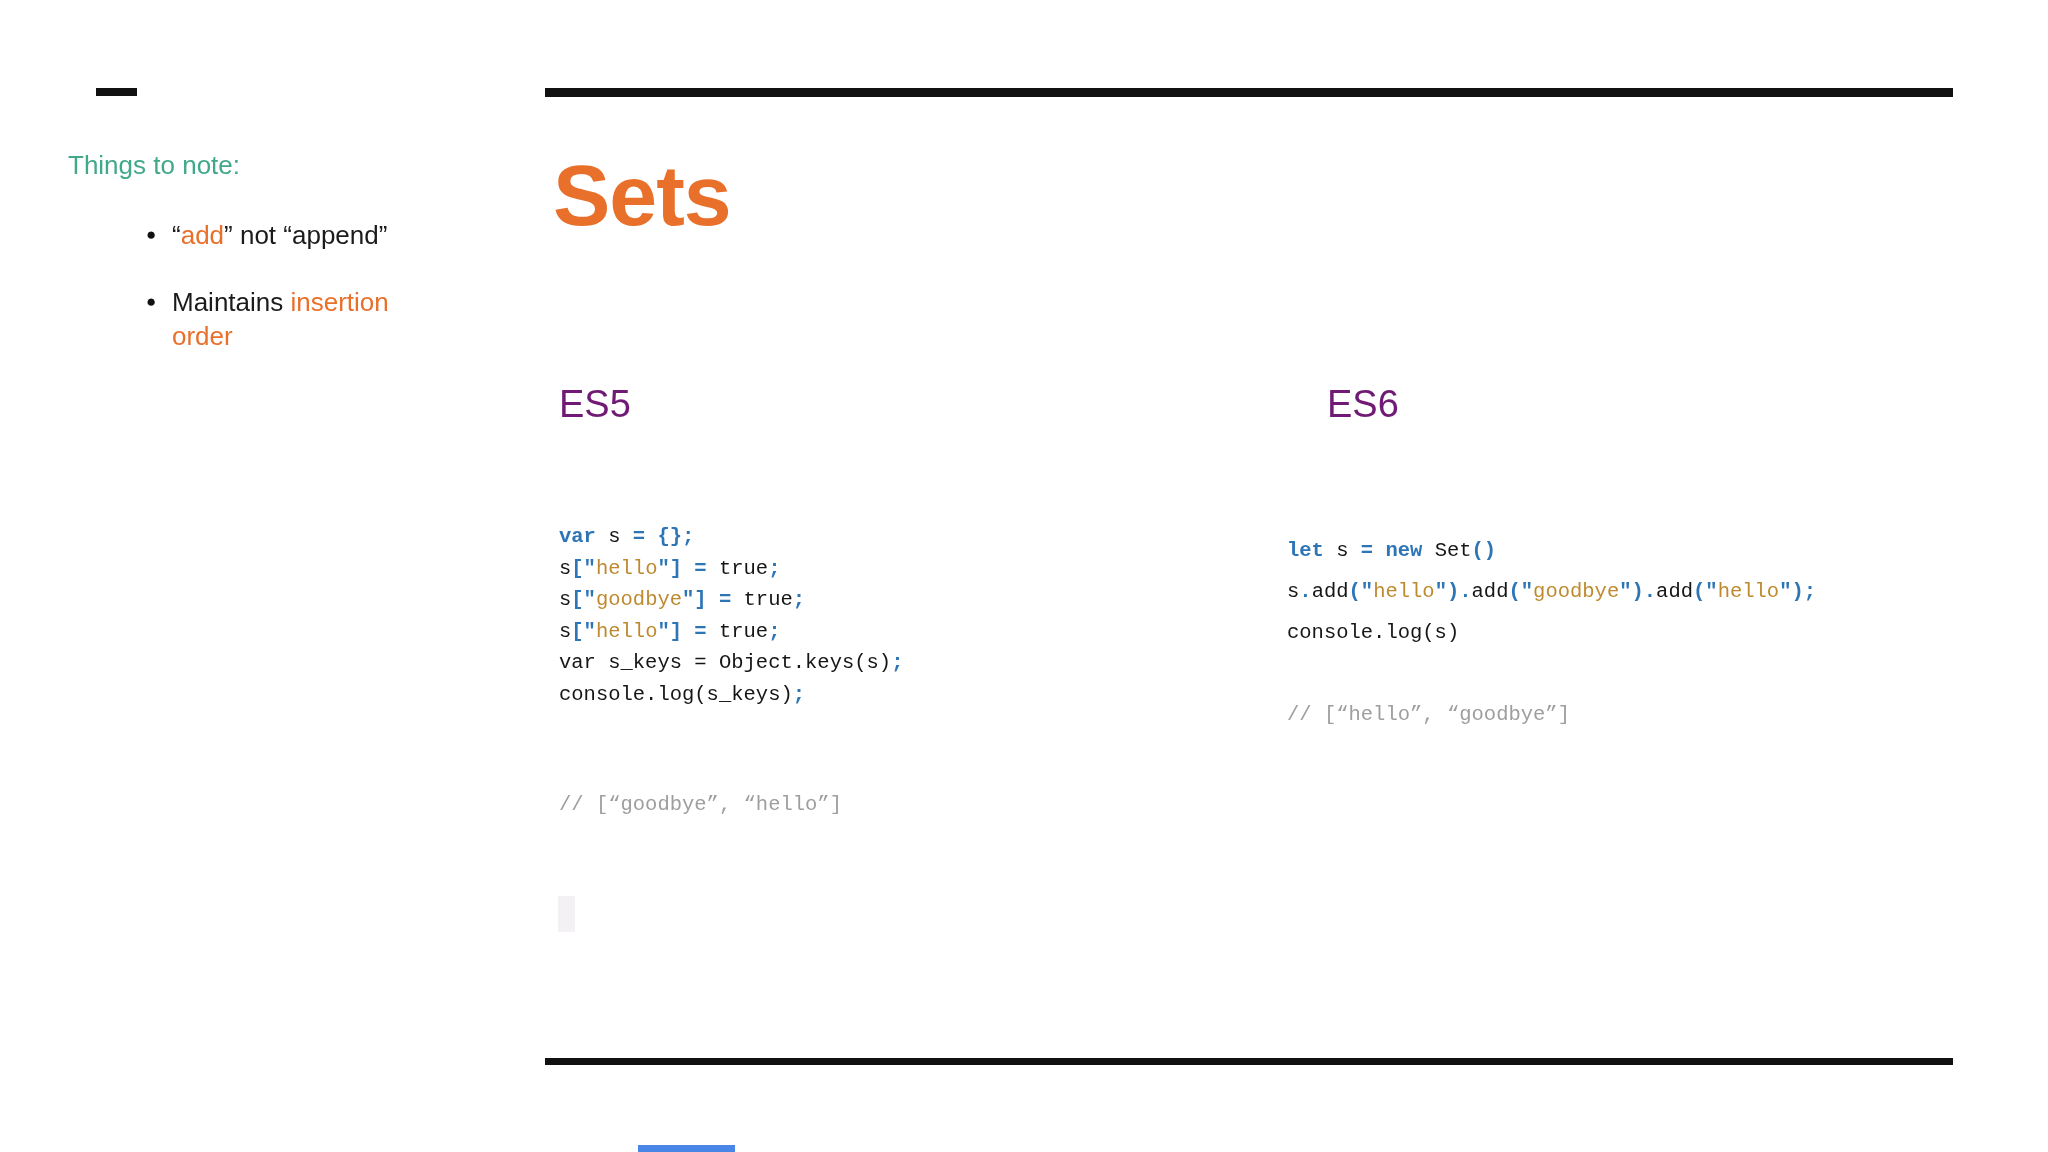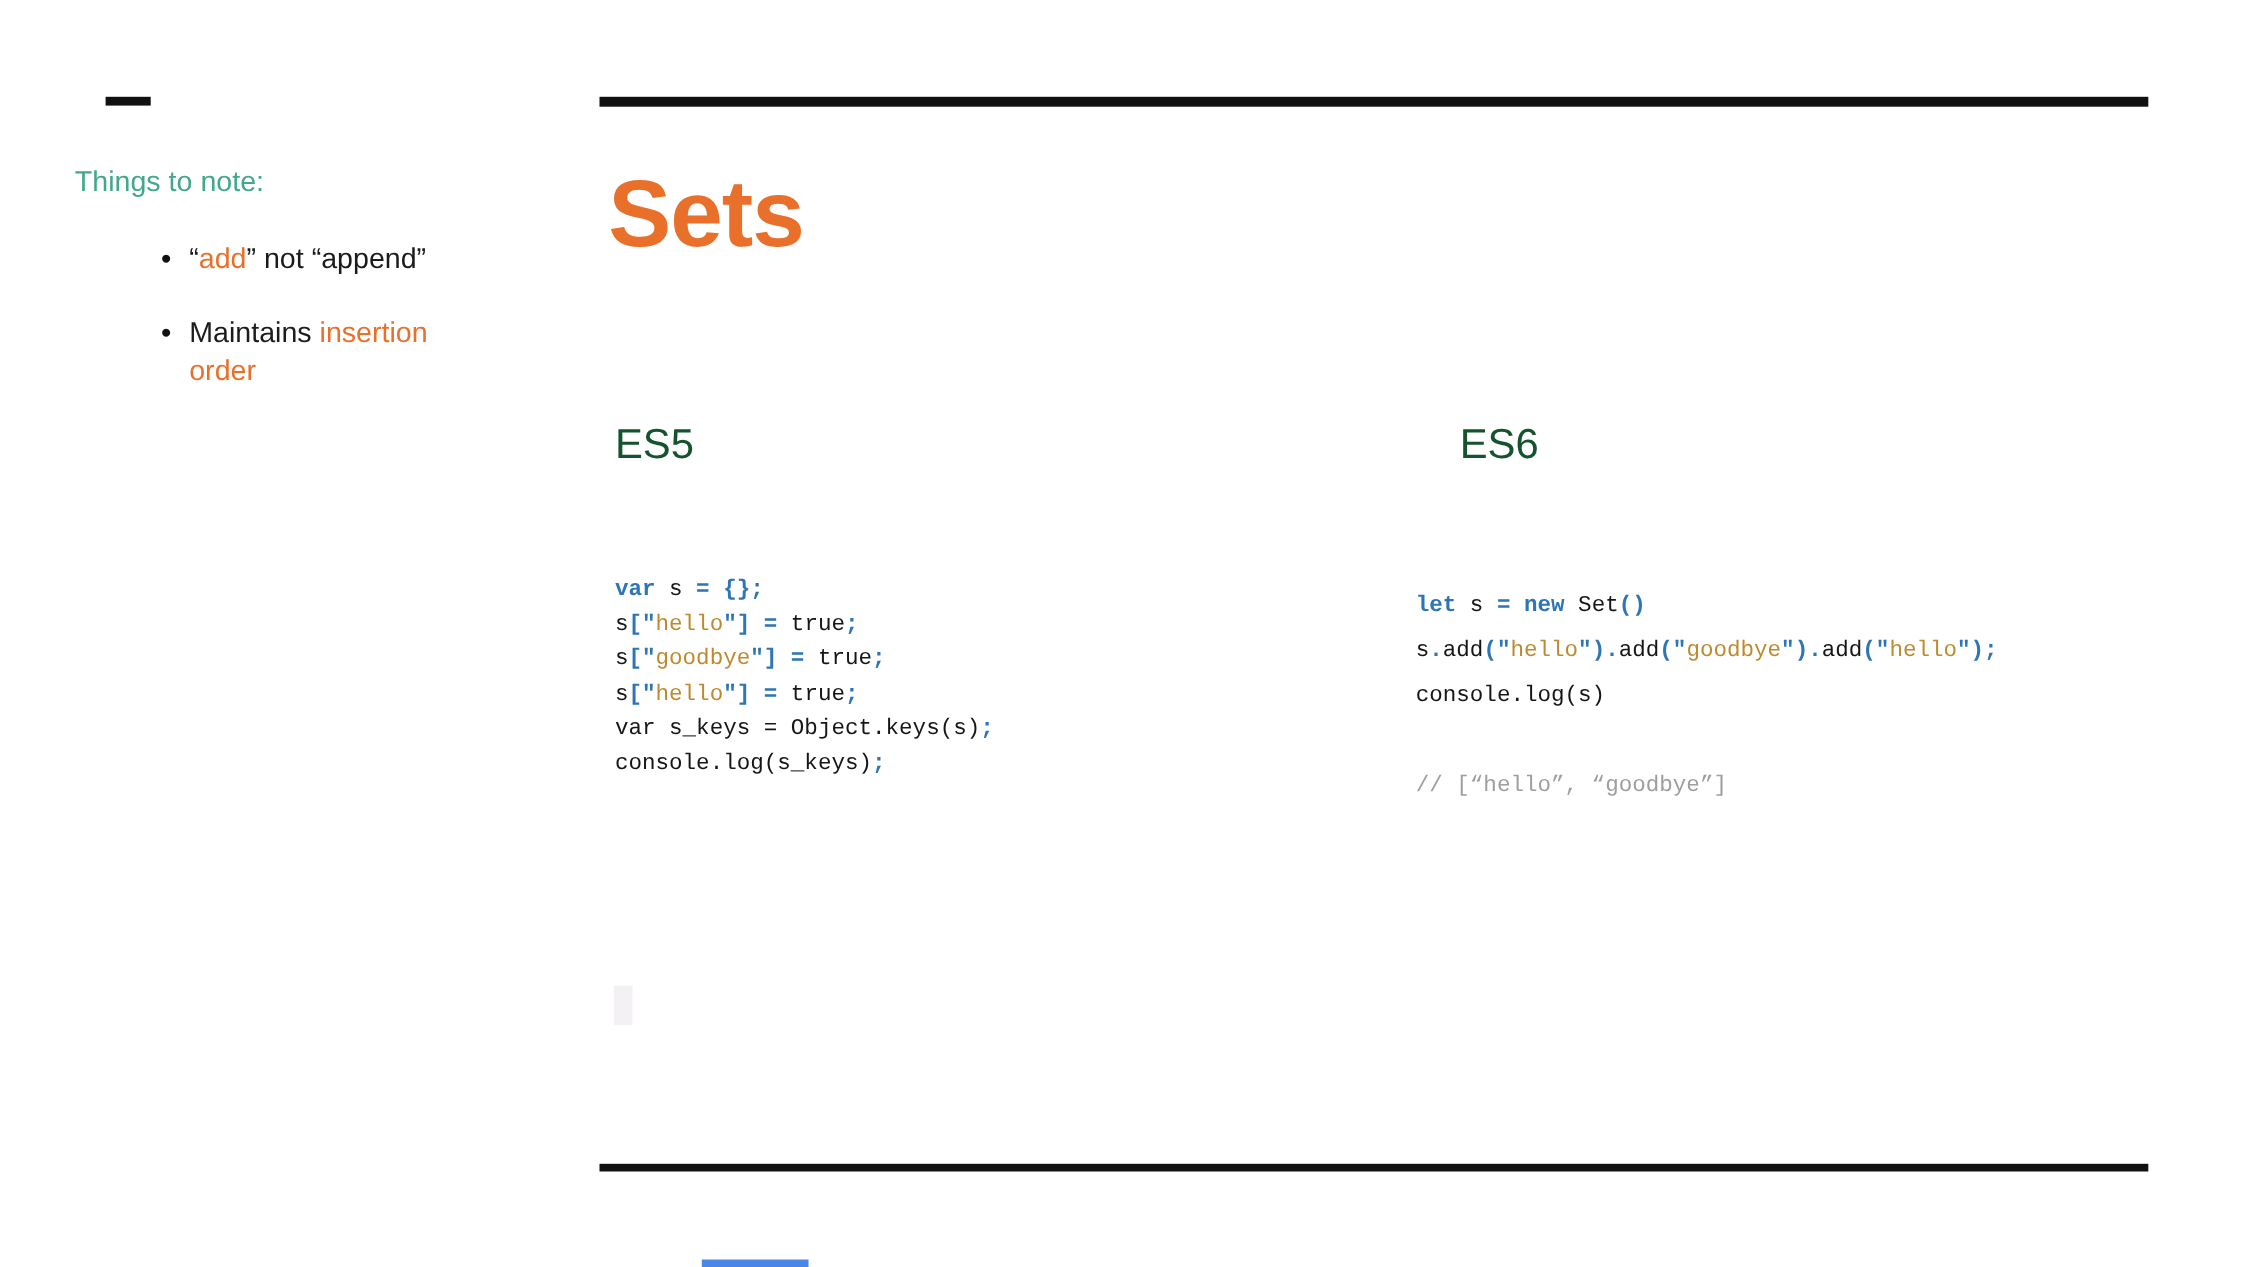--- a/index.html
+++ b/index.html
@@ -19,21 +19,21 @@
   #bottom-rule{left:545px;top:1058px;width:1408px;height:7px;}
   #notes-heading{left:68px;top:150px;font-size:26px;color:var(--teal);}
   .bullet-row{left:146px;display:flex;align-items:flex-start;}
   #bullet-1{top:218px;}
   #bullet-2{top:285px;}
   .bullet-dot{width:26px;flex:0 0 26px;font-size:17px;line-height:34px;color:#111;}
   .bullet-text{font-size:26px;line-height:34px;max-width:250px;color:var(--ink);}
   .seg-orange{color:var(--orange);}
   .seg-black{color:var(--ink);}
   #slide-title{left:553px;top:152px;font-size:86px;line-height:86px;font-weight:800;color:var(--orange);letter-spacing:-1px;}
-  .col-heading{font-size:38px;line-height:44px;color:#14532d;font-weight:400;}
+  .col-heading{font-size:38px;line-height:44px;color:#701a75;font-weight:400;}
   #es5-heading{left:559px;top:382px;}
   #es6-heading{left:1327px;top:382px;}
   .code{font-family:"Liberation Mono","DejaVu Sans Mono",monospace;font-size:20.5px;color:#161616;white-space:pre;}
   #es5-code{left:559px;top:475px;width:700px;}
   #es5-code .code-line{line-height:31.5px;}
   #es6-code{left:1287px;top:484px;width:720px;}
   #es6-code .code-line{line-height:41px;}
   .tok-kw{color:var(--code-blue);font-weight:bold;}
   .tok-pt{color:var(--code-blue);font-weight:bold;}
   .tok-str{color:var(--code-str);}
@@ -64,20 +64,21 @@
     <div class="bullet-text"><span class="seg-black">Maintains </span><span class="seg-orange">insertion order</span></div>
   </div>
 
   <div id="slide-title" class="abs">Sets</div>
 
   <div id="es5-heading" class="abs col-heading">ES5</div>
   <div id="es6-heading" class="abs col-heading">ES6</div>
 
   <div id="es5-code" class="abs code">
     <div><div class="code-line"><span class="tok-kw">var</span><span class="tok-pl"> s </span><span class="tok-pt">= {};</span></div><div class="code-line"><span class="tok-pl">s</span><span class="tok-pt">["</span><span class="tok-str">hello</span><span class="tok-pt">"] = </span><span class="tok-pl">true</span><span class="tok-pt">;</span></div><div class="code-line"><span class="tok-pl">s</span><span class="tok-pt">["</span><span class="tok-str">goodbye</span><span class="tok-pt">"] = </span><span class="tok-pl">true</span><span class="tok-pt">;</span></div><div class="code-line"><span class="tok-pl">s</span><span class="tok-pt">["</span><span class="tok-str">hello</span><span class="tok-pt">"] = </span><span class="tok-pl">true</span><span class="tok-pt">;</span></div><div class="code-line"><span class="tok-pl">var s_keys = Object.keys(s)</span><span class="tok-pt">;</span></div><div class="code-line"><span class="tok-pl">console.log(s_keys)</span><span class="tok-pt">;</span></div></div>
+    <div id="es5-comment" class="code-comment">// [“goodbye”, “hello”]</div>
   </div>
 
   <div id="es6-code" class="abs code">
     <div><div class="code-line"><span class="tok-kw">let</span><span class="tok-pl"> s </span><span class="tok-pt">= </span><span class="tok-kw">new</span><span class="tok-pl"> Set</span><span class="tok-pt">()</span></div><div class="code-line"><span class="tok-pl">s</span><span class="tok-pt">.</span><span class="tok-pl">add</span><span class="tok-pt">("</span><span class="tok-str">hello</span><span class="tok-pt">").</span><span class="tok-pl">add</span><span class="tok-pt">("</span><span class="tok-str">goodbye</span><span class="tok-pt">").</span><span class="tok-pl">add</span><span class="tok-pt">("</span><span class="tok-str">hello</span><span class="tok-pt">");</span></div><div class="code-line"><span class="tok-pl">console.log(s)</span></div></div>
     <div id="es6-comment" class="code-comment">// [“hello”, “goodbye”]</div>
   </div>
 
   <div id="cursor-artifact" class="abs"></div>
 
   <div id="bottom-rule" class="abs rule"></div>

